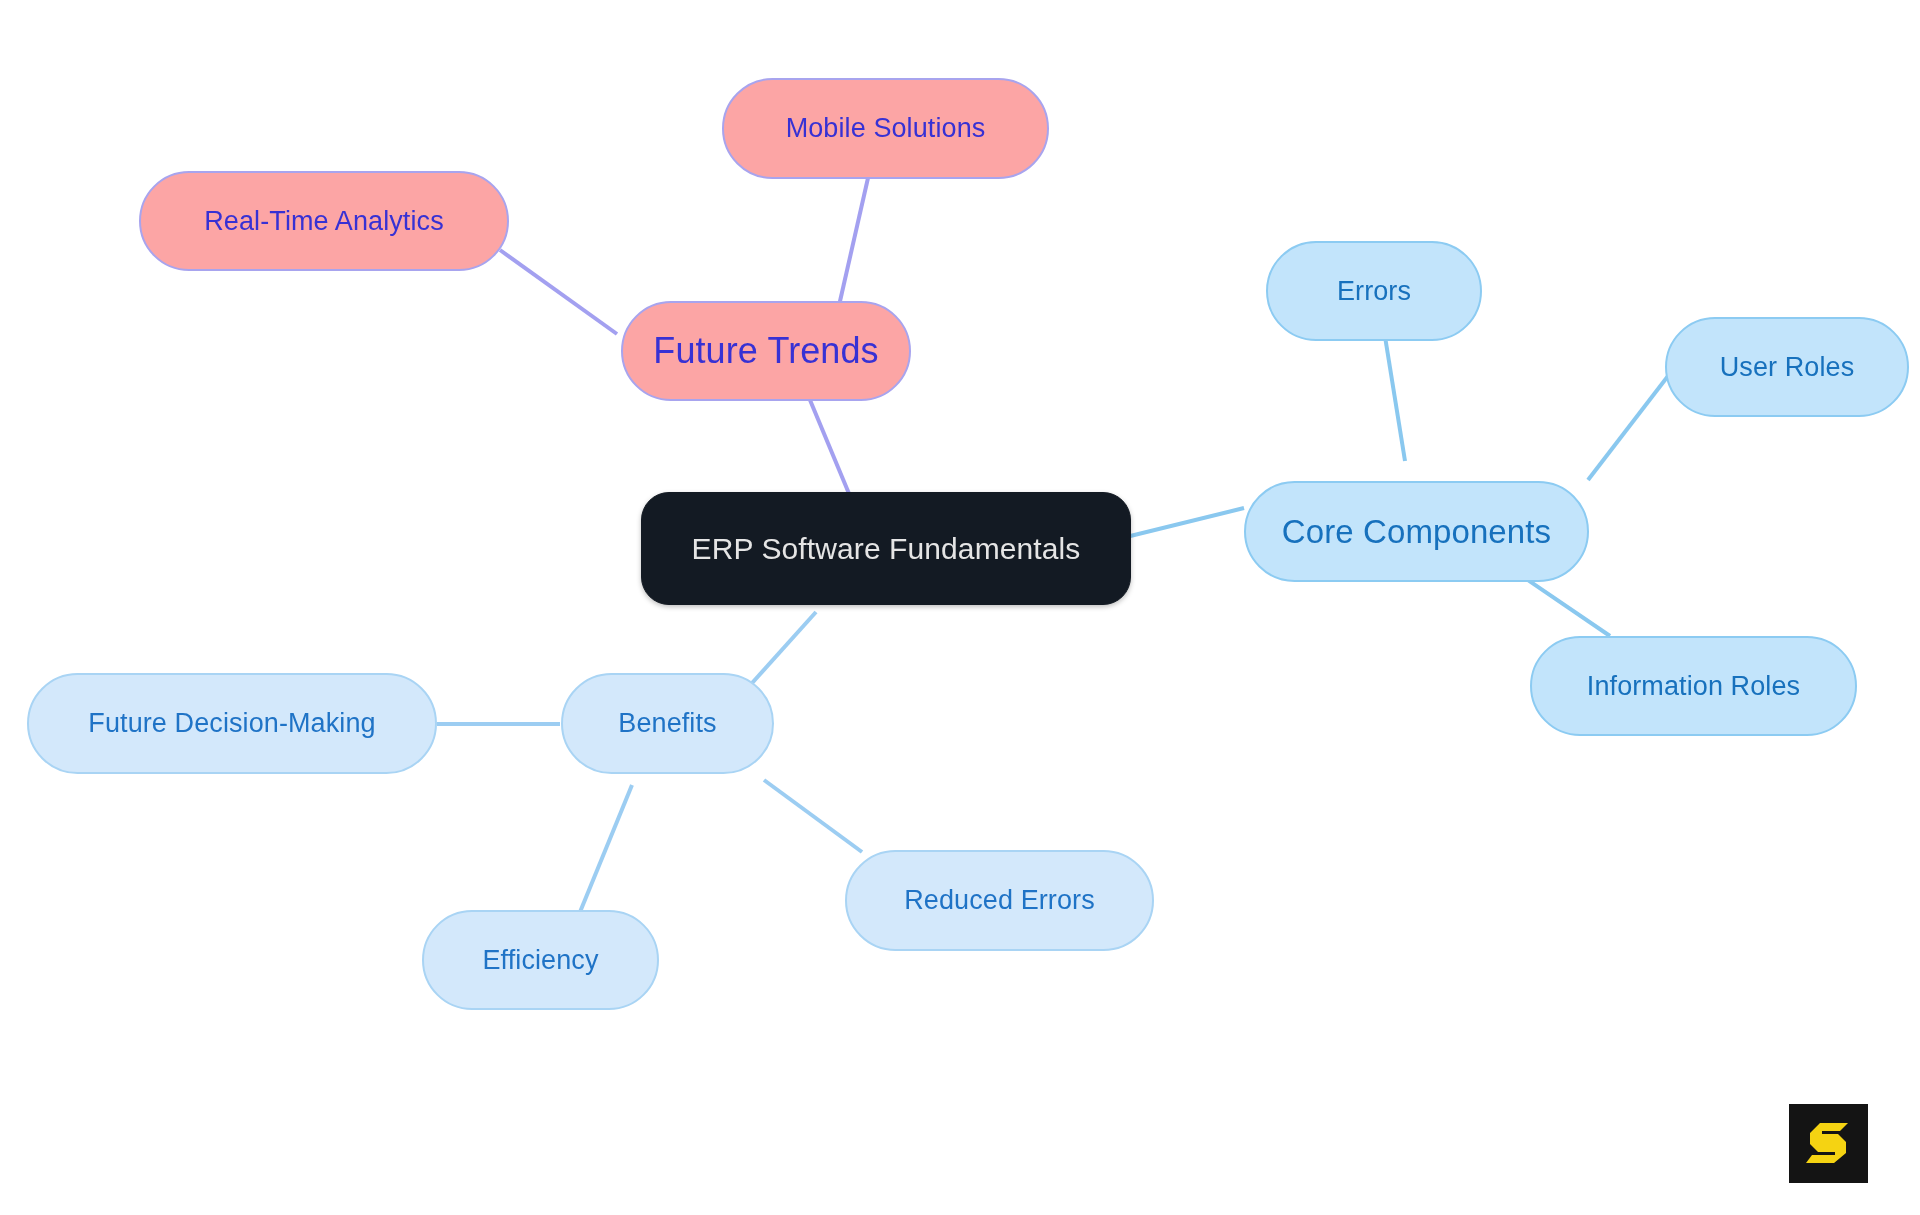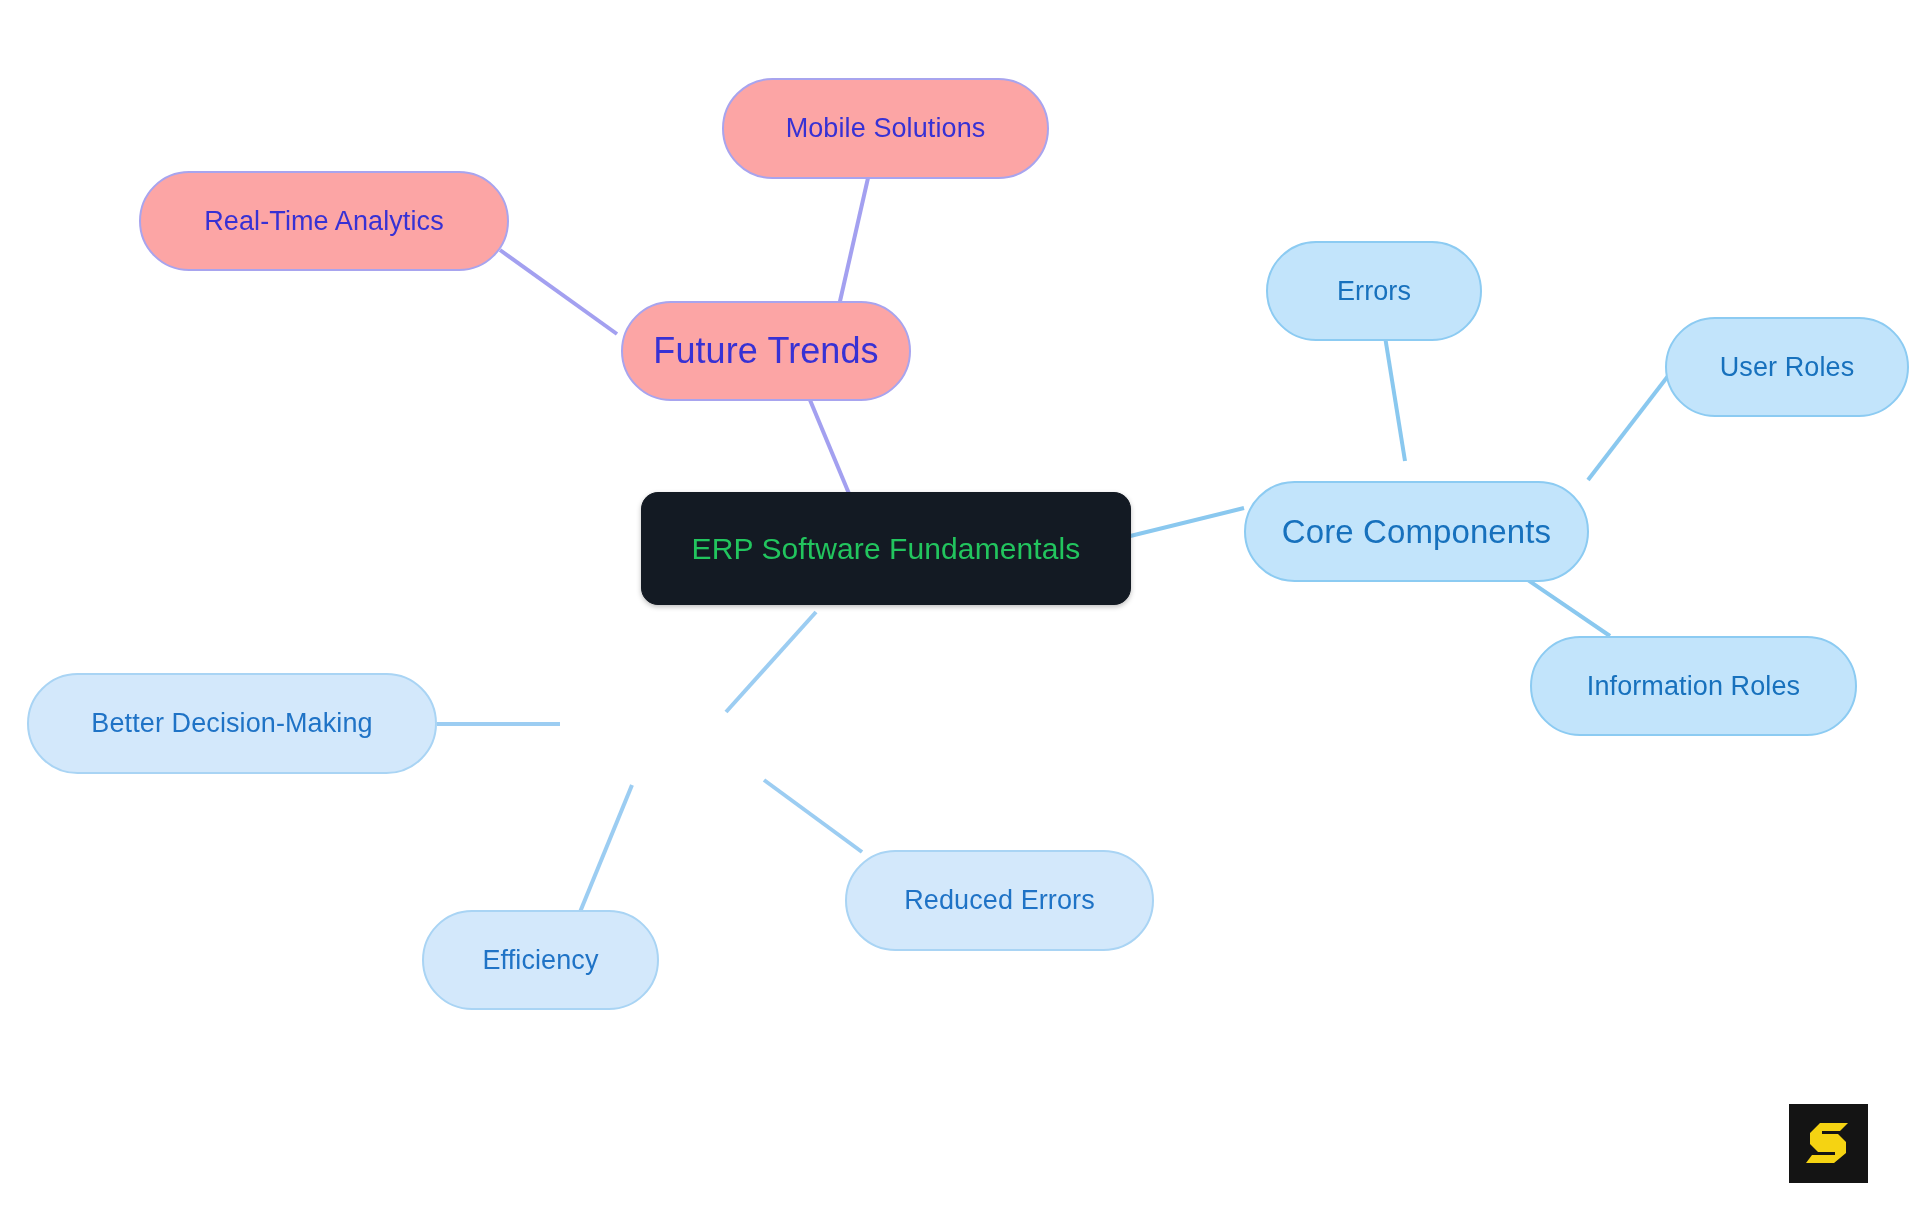--- a/index.html
+++ b/index.html
@@ -34,23 +34,23 @@
     display: flex;
     align-items: center;
     justify-content: center;
     text-align: center;
     border-radius: 999px;
     white-space: nowrap;
     letter-spacing: 0.1px;
   }
   .node-root {
     background: #131a23;
-    color: #22c55e;
+    color: #e5e5e5;
     border: 1px solid #131a23;
-    border-radius: 17px;
+    border-radius: 28px;
     font-size: 30px;
     font-weight: 400;
     box-shadow: 0 2px 5px rgba(0,0,0,0.25);
   }
   .node-purple {
     background: #fca5a5;
     border: 2px solid #a8a4ee;
     color: #3731d4;
   }
   .node-blue-mid {
@@ -114,22 +114,23 @@
   <div class="node node-purple" style="left:139px; top:171px; width:370px; height:100px; font-size:27px;">Real-Time Analytics</div>
 
   <div class="node node-blue-mid" style="left:1244px; top:481px; width:345px; height:101px; font-size:33px;">Core Components</div>
 
   <div class="node node-blue-mid" style="left:1266px; top:241px; width:216px; height:100px; font-size:27px;">Errors</div>
 
   <div class="node node-blue-mid" style="left:1665px; top:317px; width:244px; height:100px; font-size:27px;">User Roles</div>
 
   <div class="node node-blue-mid" style="left:1530px; top:636px; width:327px; height:100px; font-size:27px;">Information Roles</div>
 
+  <div class="node node-blue-light" style="left:561px; top:673px; width:213px; height:101px; font-size:27px;">Benefits</div>
 
-  <div class="node node-blue-light" style="left:27px; top:673px; width:410px; height:101px; font-size:27px;">Better Decision-Making</div>
+  <div class="node node-blue-light" style="left:27px; top:673px; width:410px; height:101px; font-size:27px;">Future Decision-Making</div>
 
   <div class="node node-blue-light" style="left:422px; top:910px; width:237px; height:100px; font-size:27px;">Efficiency</div>
 
   <div class="node node-blue-light" style="left:845px; top:850px; width:309px; height:101px; font-size:27px;">Reduced Errors</div>
 
   <div class="logo-badge">
     <svg width="46" height="50" viewBox="0 0 46 50">
       <path d="M 42 4 L 14 4 L 4 14 L 4 25 L 12 33 L 29 33 L 29 36 L 6 36 L 0 44 L 28 44 L 40 34 L 40 23 L 32 15 L 16 15 L 16 12 L 34 12 Z" fill="#f5d312"></path>
     </svg>
   </div>

